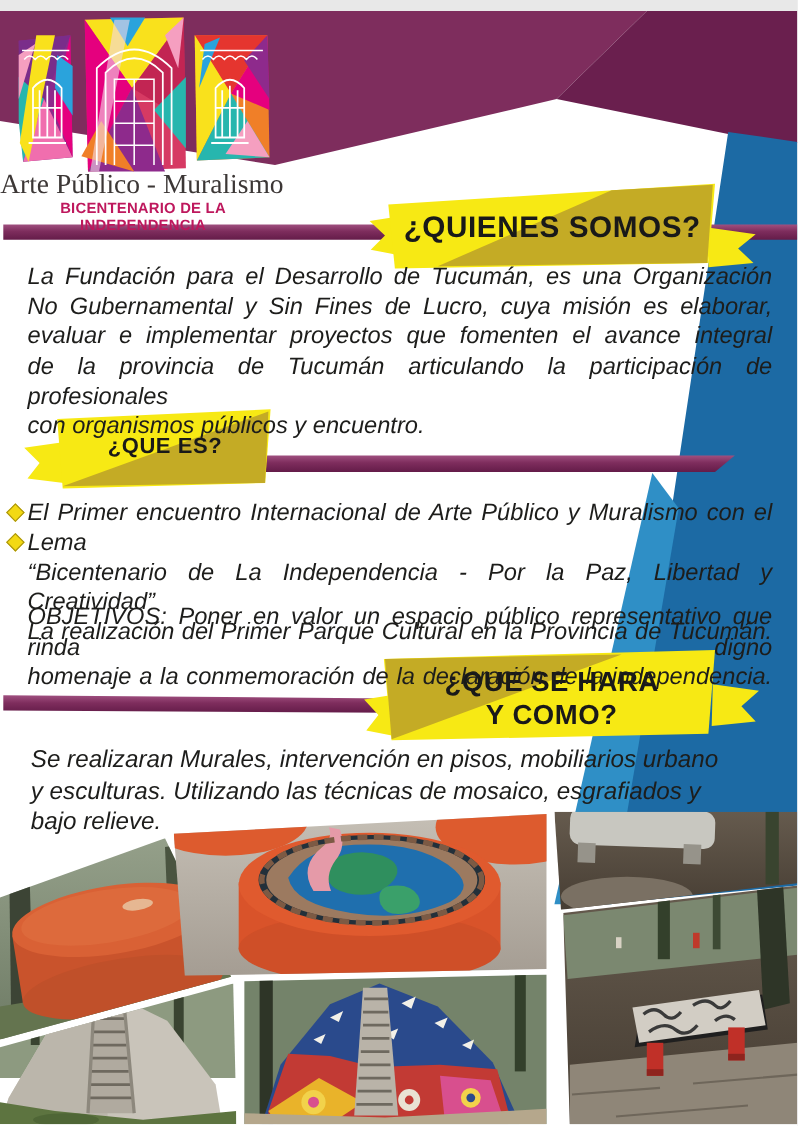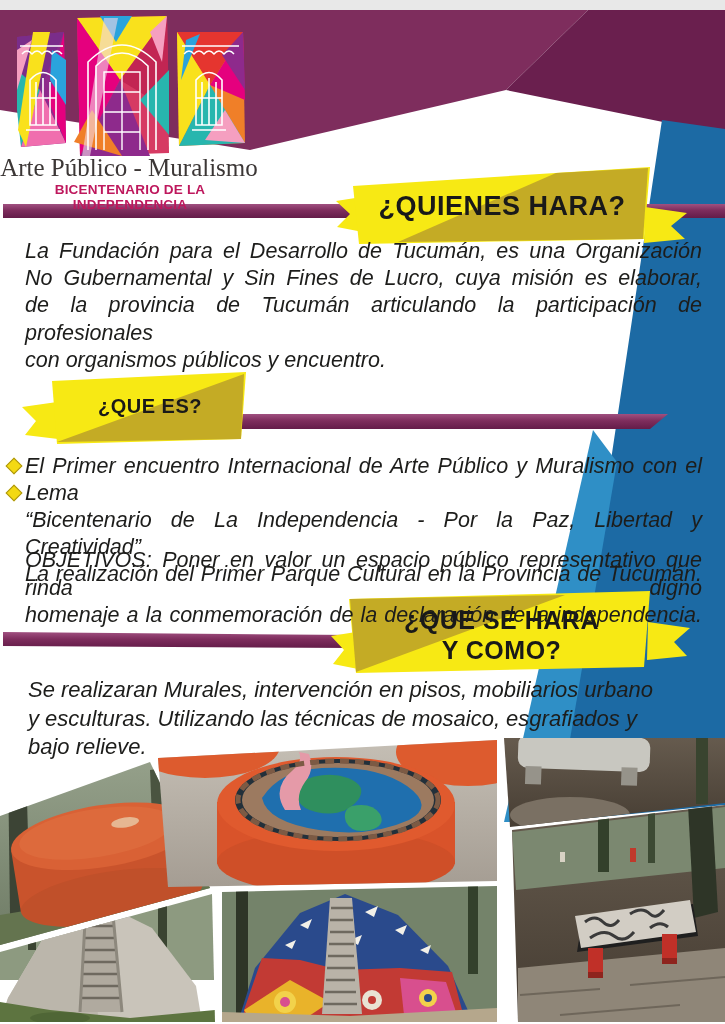--- a/index.html
+++ b/index.html
@@ -249,30 +249,31 @@
   </g>
 
   <g>
     <rect x="556" y="1016" width="86" height="8" fill="url(#gFooter)"></rect>
   </g>
 </svg>
 
 <div class="txt" id="logo-title">Arte Público - Muralismo</div>
 <div class="txt" id="logo-sub">BICENTENARIO DE LA INDEPENDENCIA</div>
 
-<div class="ribbon-label" id="lbl-quienes">¿QUIENES HARA?</div>
+<div class="ribbon-label" id="lbl-quienes">¿QUIENES SOMOS?</div>
 <div class="ribbon-label" id="lbl-quees">¿QUE ES?</div>
 <div class="ribbon-label" id="lbl-hara">
   <div>¿QUE SE HARA</div>
   <div>Y COMO?</div>
 </div>
 
 <div class="txt block" id="p1">
       <div class="tline stretch">La Fundación para el Desarrollo de Tucumán, es una Organización</div>
       <div class="tline stretch">No Gubernamental y Sin Fines de Lucro, cuya misión es elaborar,</div>
+      <div class="tline stretch">evaluar e implementar proyectos que fomenten el avance integral</div>
       <div class="tline stretch">de la provincia de Tucumán articulando la participación de profesionales</div>
       <div class="tline">con organismos públicos y encuentro.</div>
     </div>
 
 <div class="diamond" style="left:8px;top:450px;"></div>
 <div class="diamond" style="left:8px;top:477px;"></div>
 <div class="txt block" id="ques">
       <div class="tline stretch">El Primer encuentro Internacional de Arte Público y  Muralismo con el Lema</div>
       <div class="tline stretch">“Bicentenario de La Independencia - Por la Paz, Libertad y Creatividad”</div>
       <div class="tline stretch">La realización del Primer Parque Cultural en la Provincia de Tucumán.</div>

